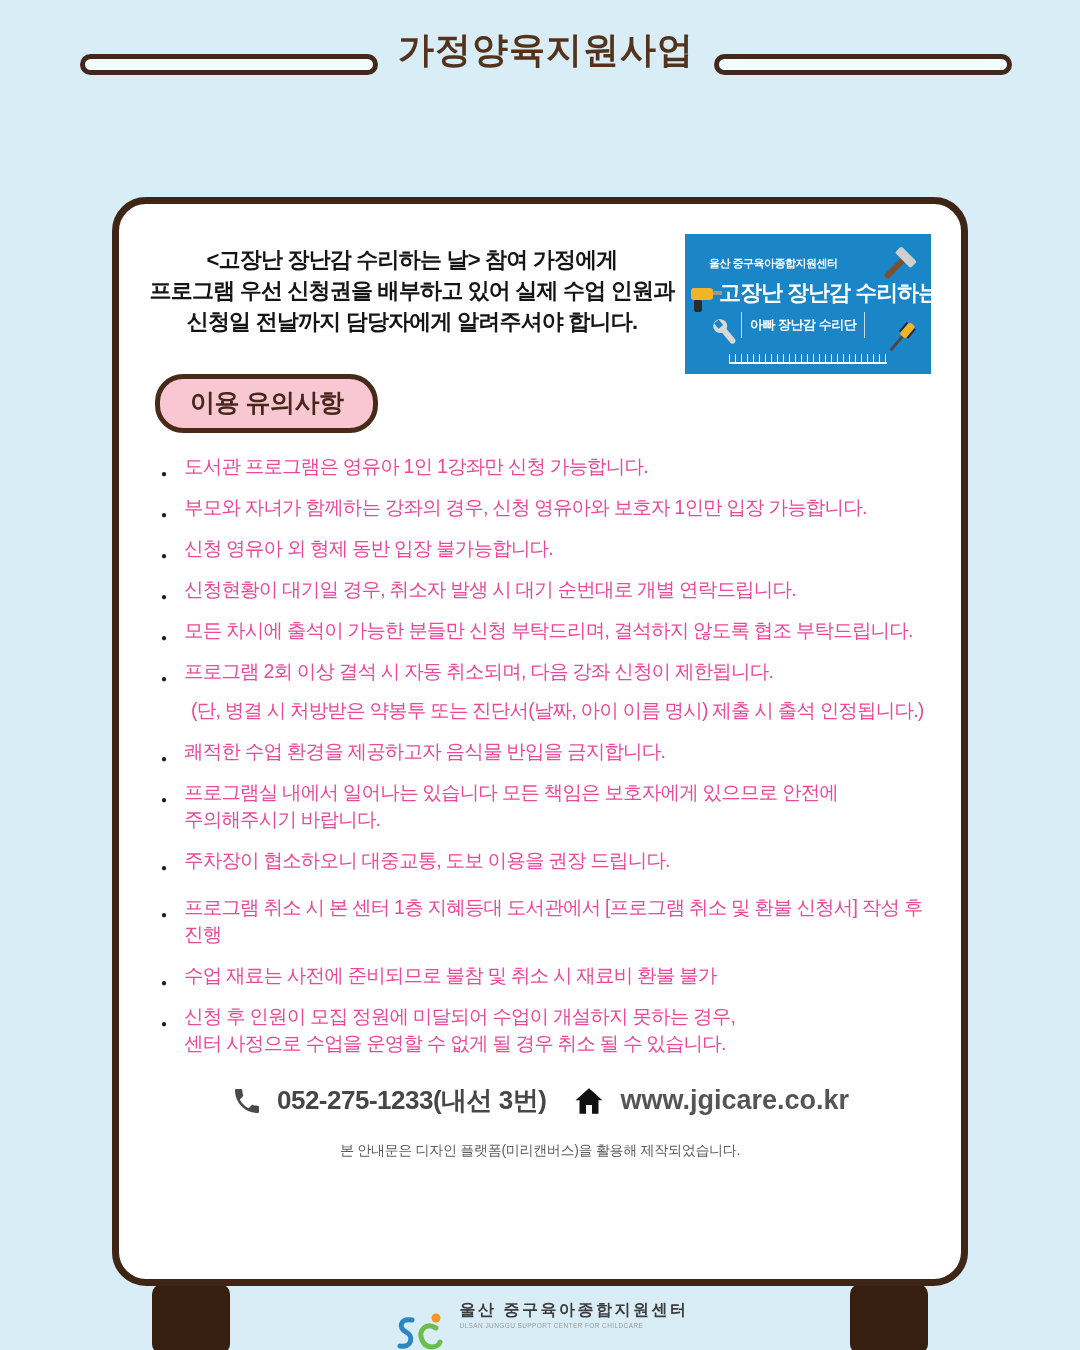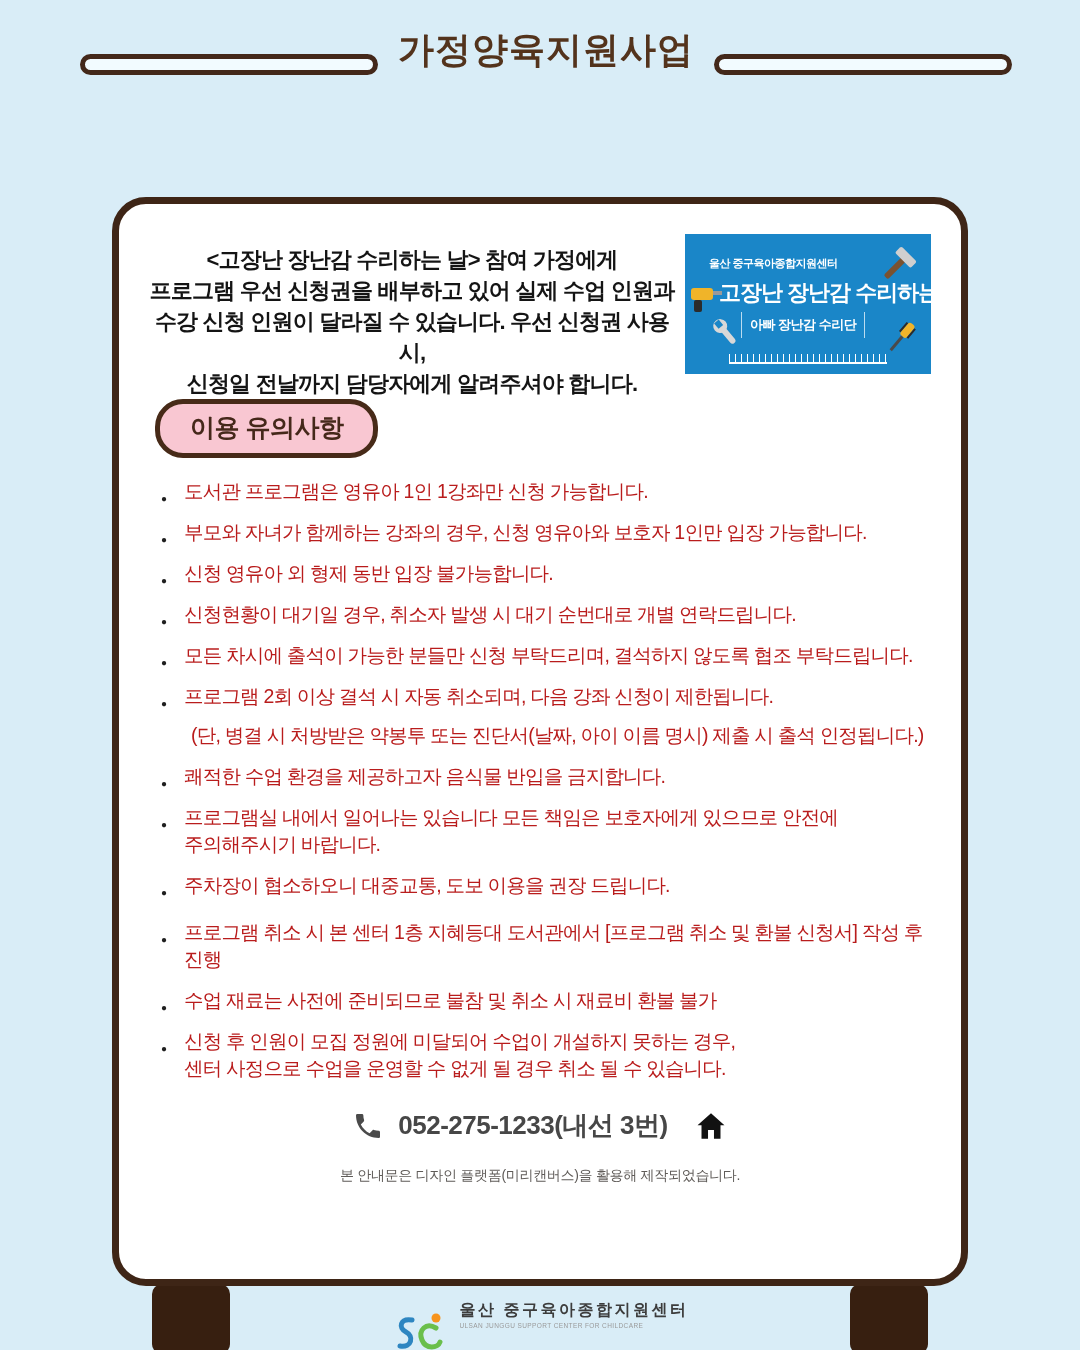--- a/index.html
+++ b/index.html
@@ -43,21 +43,21 @@
   .icon-screwdriver { bottom:14px; right:10px; }
   
   .section-pill {
     display:inline-block; background:#f9c7d2; border:5px solid #472a18; border-radius:28px;
     padding:7px 30px 9px 30px; font-size:25px; font-weight:bold; color:#45281a; letter-spacing:-0.5px;
   }
   .pill-1 { margin-left:6px; }
   .pill-2 { margin-top:18px; margin-left:6px; }
   
   .notice-list { list-style:none; margin:20px 0 0 0; padding:0 0 0 12px; }
-  .notice-list li { position:relative; padding-left:23px; margin-bottom:14px; font-size:19.5px; line-height:27px; color:#b91c1c; letter-spacing:-0.8px; }
+  .notice-list li { position:relative; padding-left:23px; margin-bottom:14px; font-size:19.5px; line-height:27px; color:#ec4899; letter-spacing:-0.8px; }
   .notice-list li::before { content:"●"; position:absolute; left:0; top:7px; font-size:10px; color:#1f1f1f; }
   .notice-list li.sub { padding-left:30px; margin-top:-2px; }
   .notice-list li.sub::before { content:""; }
   .condensed { letter-spacing:-1.7px; font-size:19px; }
   
   .contact-row { display:flex; align-items:center; justify-content:center; gap:26px; margin-top:26px; }
   .contact-item { display:flex; align-items:center; gap:14px; }
   .contact-phone-text { font-size:26px; font-weight:bold; color:#474747; letter-spacing:-0.5px; }
   .contact-site-text { font-size:27px; font-weight:bold; color:#555555; letter-spacing:0px; }
   
@@ -84,21 +84,20 @@
   <div class="leg leg-left"></div>
   <div class="leg leg-right"></div>
 
   <div class="board-card">
 
     
     <div class="intro-row">
       <div class="intro-text">
         <div>&lt;고장난 장난감 수리하는 날&gt; 참여 가정에게</div>
         <div>프로그램 우선 신청권을 배부하고 있어 실제 수업 인원과</div>
-        <div>수강 신청 인원이 달라질 수 있습니다. 우선 신청권 사용 시,</div>
         <div>신청일 전날까지 담당자에게 알려주셔야 합니다.</div>
       </div>
 
       <div class="banner">
         <div class="banner-org">울산 중구육아종합지원센터</div>
         <div class="banner-title">고장난 장난감 수리하는 날</div>
         <div class="banner-sub-row">
           <div class="banner-sub-bar"></div>
           <div class="banner-subtitle">아빠 장난감 수리단</div>
           <div class="banner-sub-bar"></div>
@@ -170,20 +169,21 @@
       <div class="contact-item">
         <svg width="32" height="32" viewBox="0 0 24 24">
           <path fill="#4a4a4a" d="M6.62 10.79c1.44 2.83 3.76 5.14 6.59 6.59l2.2-2.21c.27-.27.67-.36 1.02-.24 1.12.37 2.33.57 3.57.57.55 0 1 .45 1 1V20c0 .55-.45 1-1 1-9.39 0-17-7.61-17-17 0-.55.45-1 1-1h3.5c.55 0 1 .45 1 1 0 1.25.2 2.45.57 3.57.11.35.03.74-.25 1.02l-2.2 2.2z"></path>
         </svg>
         <span class="contact-phone-text">052-275-1233(내선 3번)</span>
       </div>
       <div class="contact-item">
         <svg width="34" height="34" viewBox="0 0 24 24">
           <path fill="#111111" d="M12 3l9.5 8.5h-2.8V21h-4.6v-6.2H9.9V21H5.3v-9.5H2.5z"></path>
         </svg>
+        <span class="contact-site-text">www.jgicare.co.kr</span>
       </div>
     </div>
 
     
     <div class="footer-note">본 안내문은 디자인 플랫폼(미리캔버스)을 활용해 제작되었습니다.</div>
   </div>
 
   <div class="bottom-logo">
     <div class="logo-mark">
       <svg width="58" height="46" viewBox="0 0 58 46">

